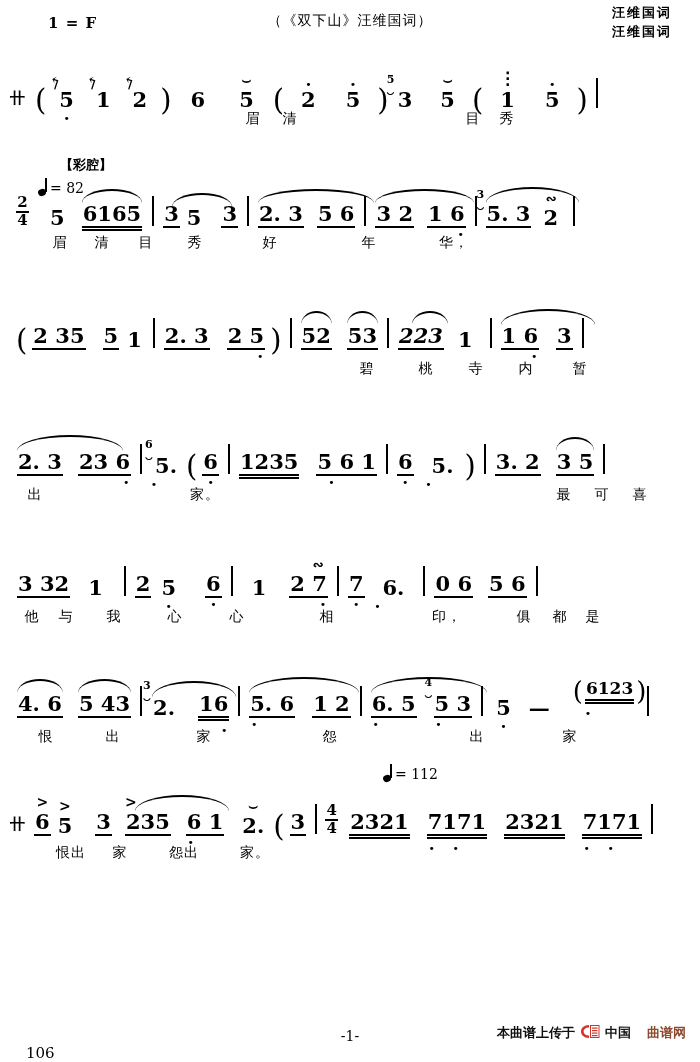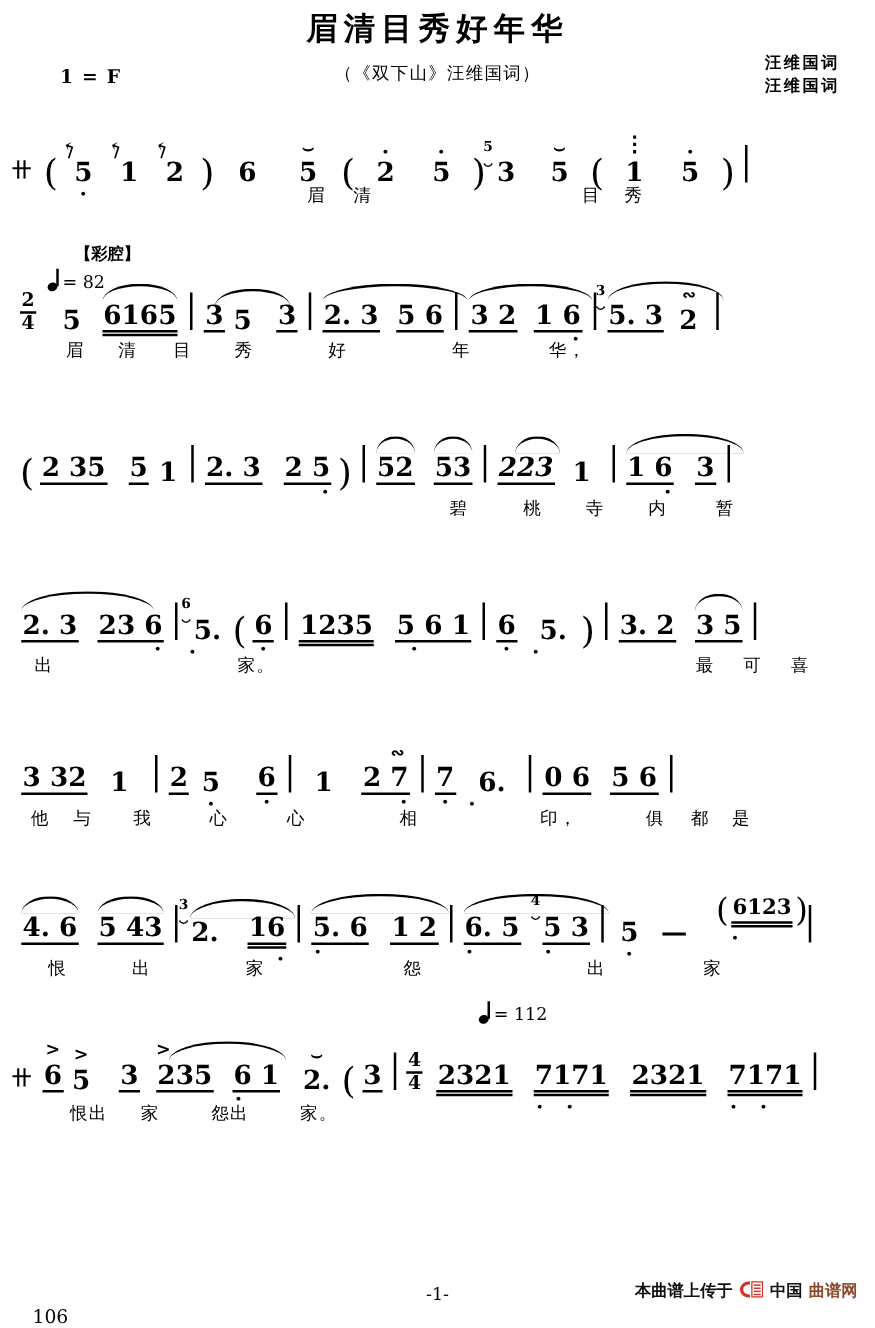--- a/index.html
+++ b/index.html
@@ -188,33 +188,32 @@
     position:absolute;right:14px;top:0;
     display:flex;align-items:flex-start;gap:5px;
     font-family:"DejaVu Serif","Liberation Serif",serif;
     font-size:13px;font-weight:700;
   }
   .wm-pre{color:#111;}
   .wm-logo{
     width:20px;height:15px;position:relative;display:inline-block;
   }
   .wm-cn{color:#141414;}
-  .wm-qpw{color:#8c4a2f;}
+  .wm-qpw{color:#8c4a2f;margin-left:11px;}
   .pagefoot{
     position:absolute;left:26px;bottom:-8px;
     font-family:"DejaVu Serif","Liberation Serif",serif;
     font-size:15px;font-weight:400;color:#000;
   }
 </style>
 </head>
 <body>
 
 <div class="sheet">
 
-  <div class="title">眉清目秀好年华</div>
 
   <div class="hdr-row">
     <div class="key-sig">1 = F</div>
     <div class="subtitle">（《双下山》汪维国词）</div>
     <div class="credits">
       <div>汪维国词</div>
       <div>汪维国词</div>
     </div>
   </div>
 

